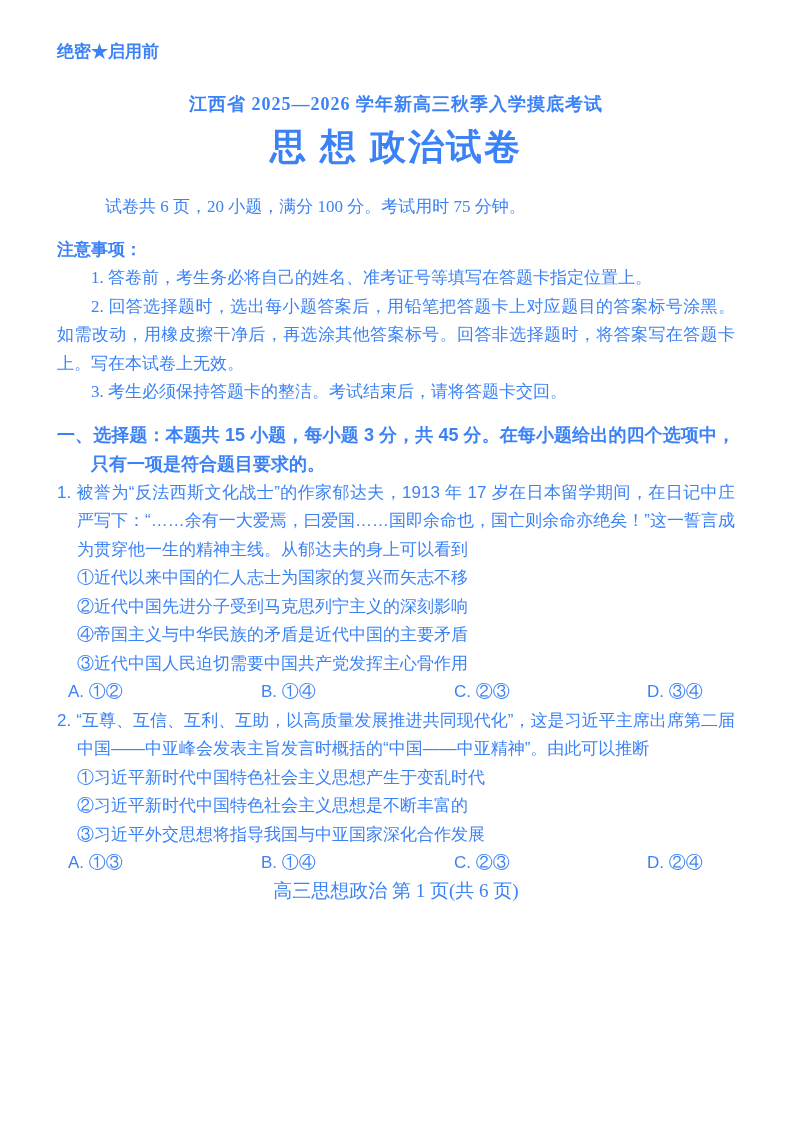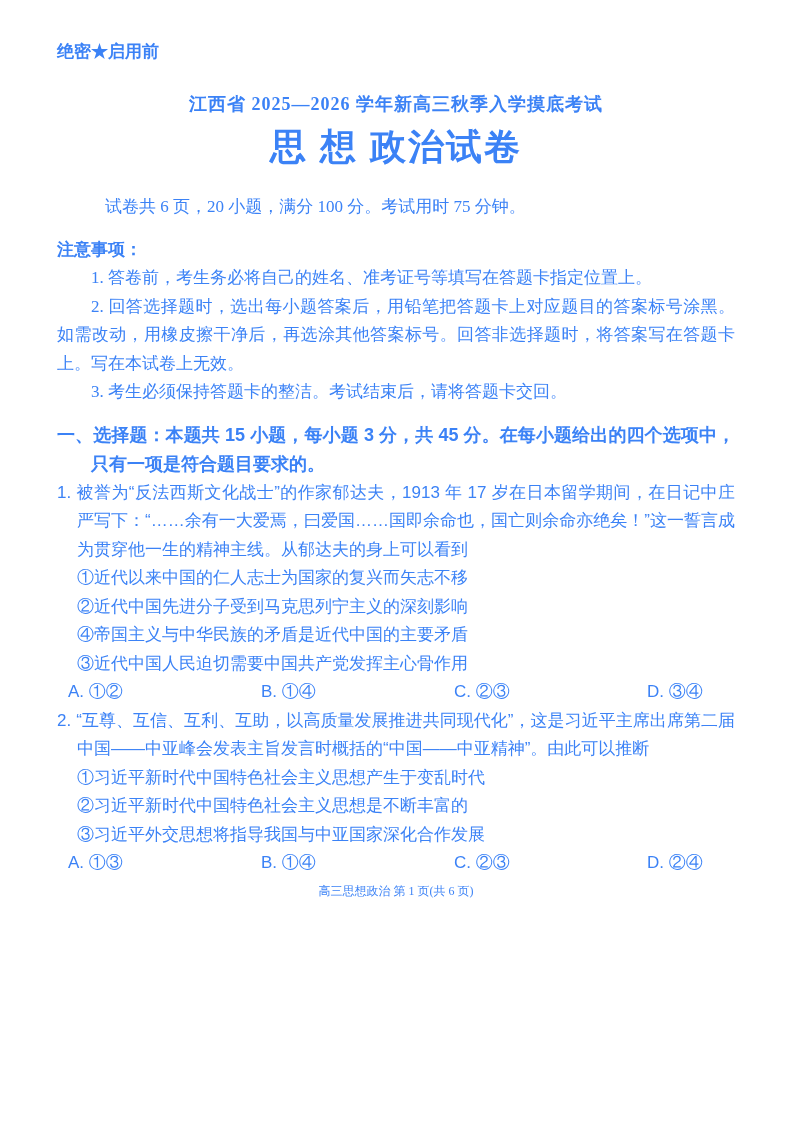--- a/index.html
+++ b/index.html
@@ -64,21 +64,21 @@
   }
   .qnum { margin-right: 5px; }
   .statement { padding-left: 20px; }
   .choices { padding-left: 11px; white-space: nowrap; }
   .choice { display: inline-block; width: 193px; }
   .choice:last-child { width: auto; }
 
   .footer {
     text-align: center;
     font-family: "Liberation Serif", serif;
-    font-size: 12px;
+    font-size: 19px;
     line-height: 26px;
     margin-top: 0px;
   }
 </style>
 </head>
 <body>
 
 <div class="page">
 
   <div class="security">绝密★启用前</div>

